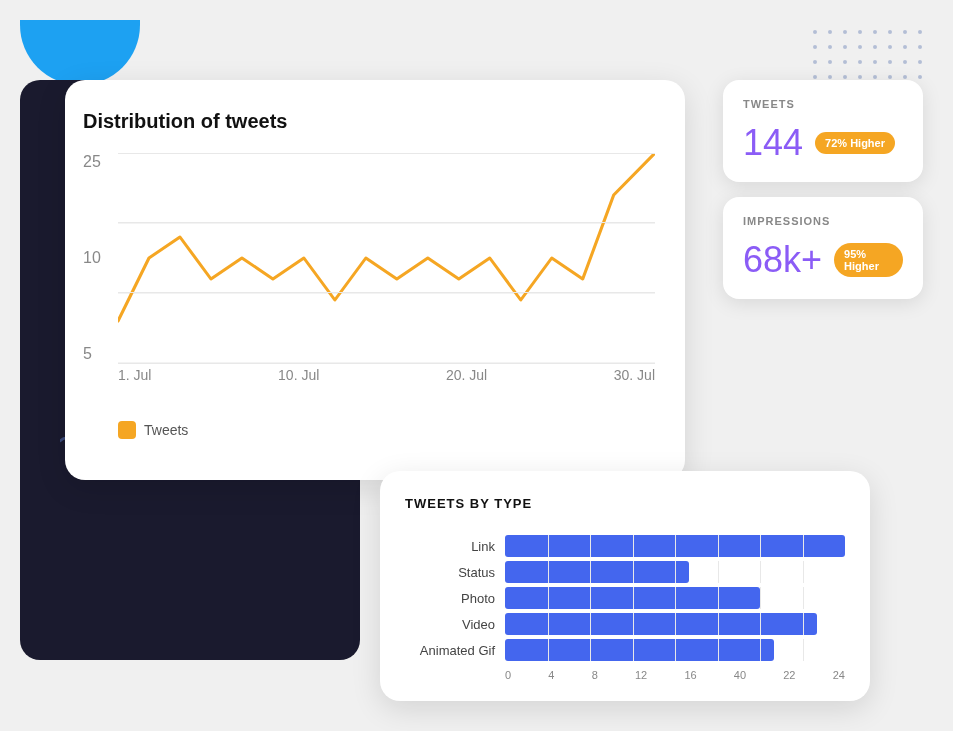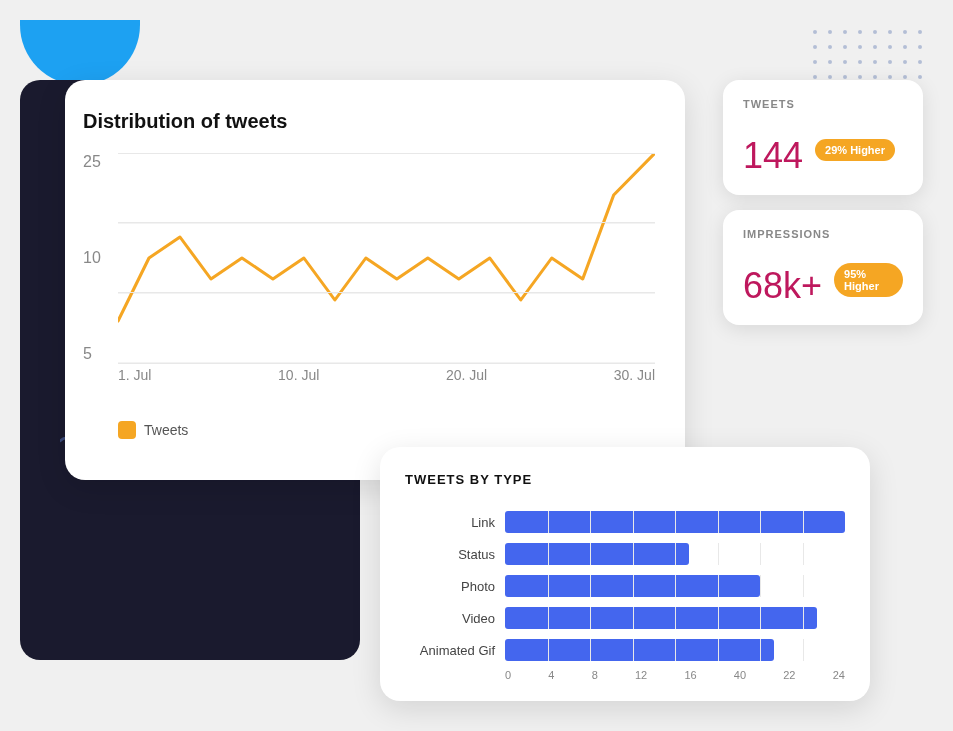--- a/index.html
+++ b/index.html
@@ -190,22 +190,21 @@
 
     .stat-value-row {
       display: flex;
       align-items: center;
       gap: 12px;
     }
 
     .stat-value {
       font-size: 36px;
       font-weight: 300;
-      color: #be185d;
-      margin-top: 13px;
+      color: #8b5cf6;
     }
 
     .stat-badge {
       background: #f5a623;
       color: white;
       font-size: 11px;
       font-weight: 600;
       padding: 5px 10px;
       border-radius: 20px;
     }
@@ -227,21 +226,21 @@
       font-weight: 700;
       color: #111;
       letter-spacing: 1px;
       text-transform: uppercase;
       margin-bottom: 24px;
     }
 
     .bar-chart {
       display: flex;
       flex-direction: column;
-      gap: 10px;
+      gap: 4px;
     }
 
     .bar-row {
       display: flex;
       align-items: center;
       gap: 10px;
     }
 
     .bar-label {
       font-size: 13px;
@@ -380,21 +379,21 @@
       <span class="legend-label">Tweets</span>
     </div>
   </div>
 
   <div class="stats-column">
 
     <div class="stat-card">
       <div class="stat-label">TWEETS</div>
       <div class="stat-value-row">
         <span class="stat-value">144</span>
-        <span class="stat-badge">29% Higher</span>
+        <span class="stat-badge">72% Higher</span>
       </div>
     </div>
 
     <div class="stat-card">
       <div class="stat-label">IMPRESSIONS</div>
       <div class="stat-value-row">
         <span class="stat-value">68k+</span>
         <span class="stat-badge">95% Higher</span>
       </div>
     </div>

